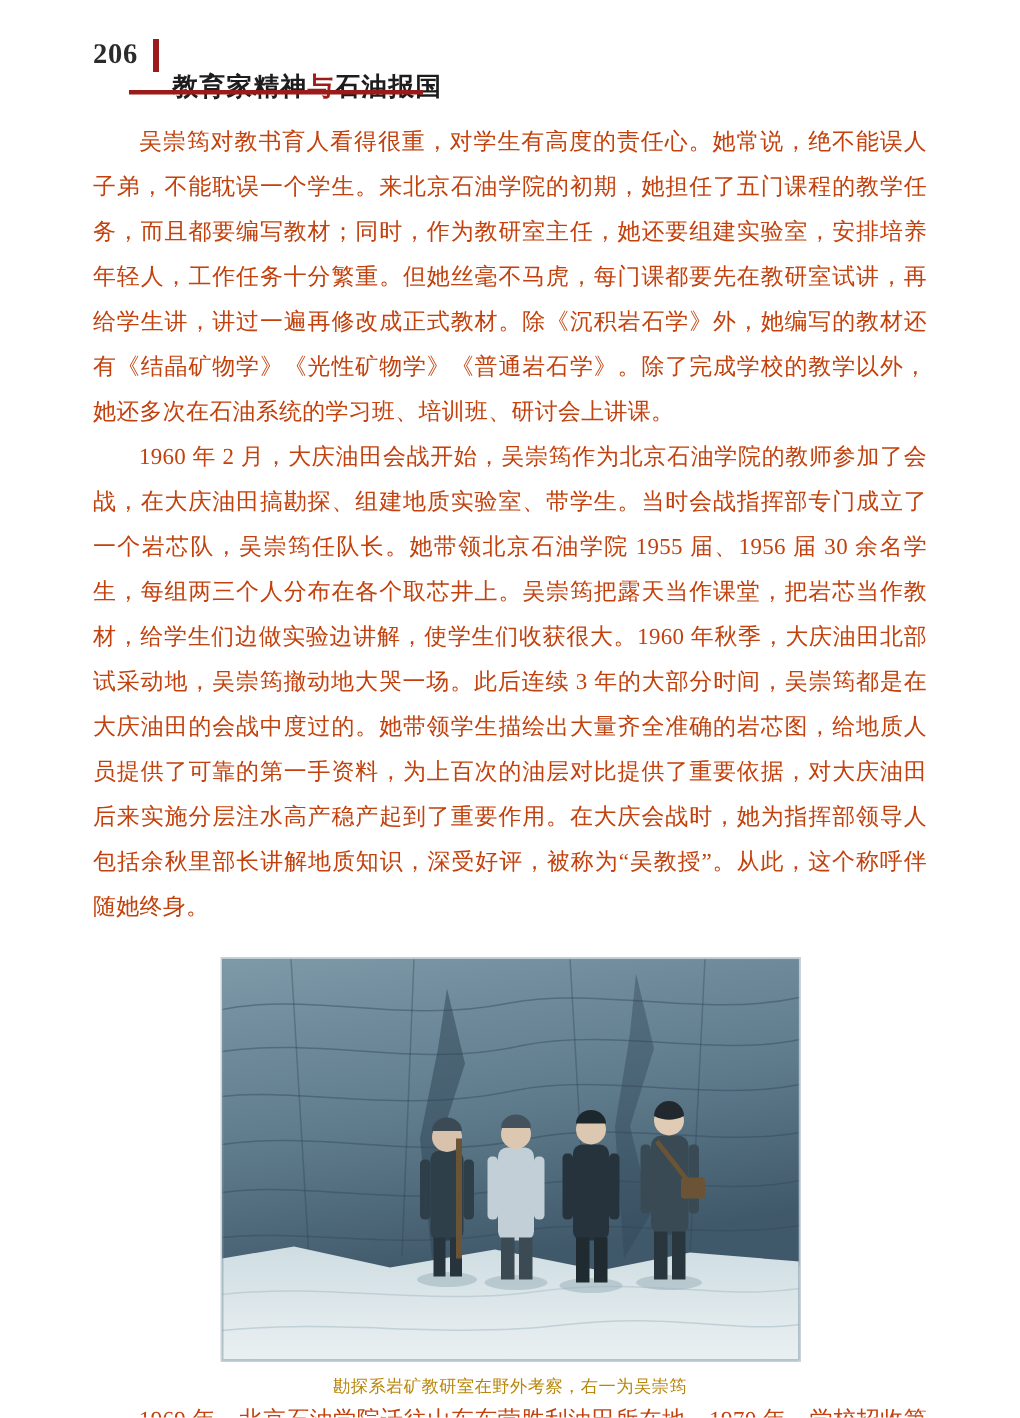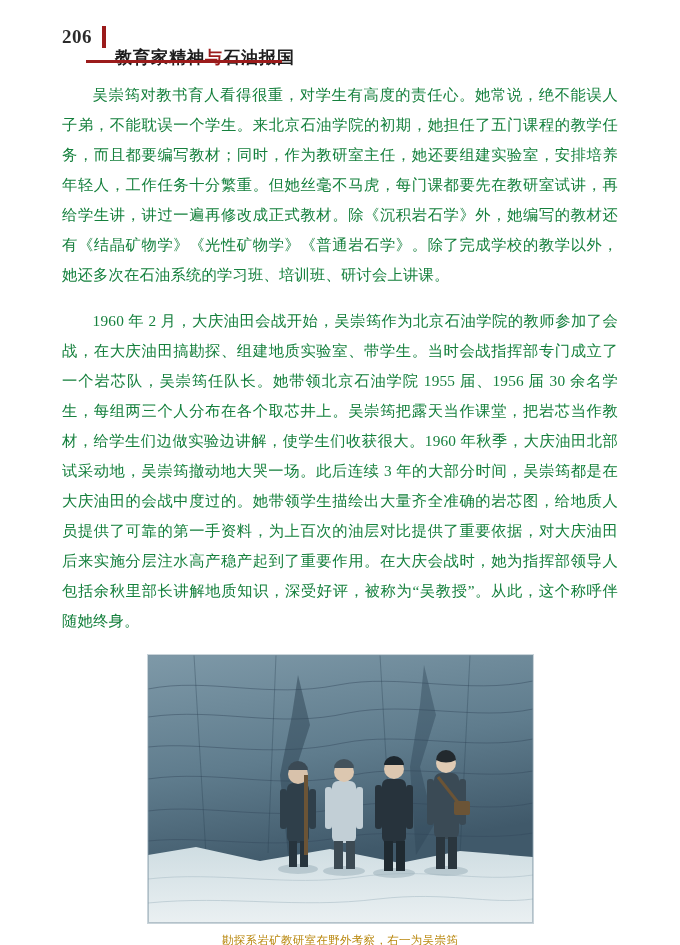--- a/index.html
+++ b/index.html
@@ -72,24 +72,24 @@
     margin-top: 22px;
   }
   p.para {
     margin: 0 0 0 0;
     text-indent: 2em;
     font-size: 15.3px;
     line-height: 30px;
     text-align: justify;
     text-justify: inter-ideograph;
     letter-spacing: 0.2px;
-    color: #15803d;
+    color: #c2410c;
   }
   p.para + p.para {
-    margin-top: 16px;
+    margin-top: 0px;
   }
 
   
   .figure {
     margin: 18px 0 0 0;
     text-align: center;
   }
   .photo {
     width: 385px;
     height: 268px;

